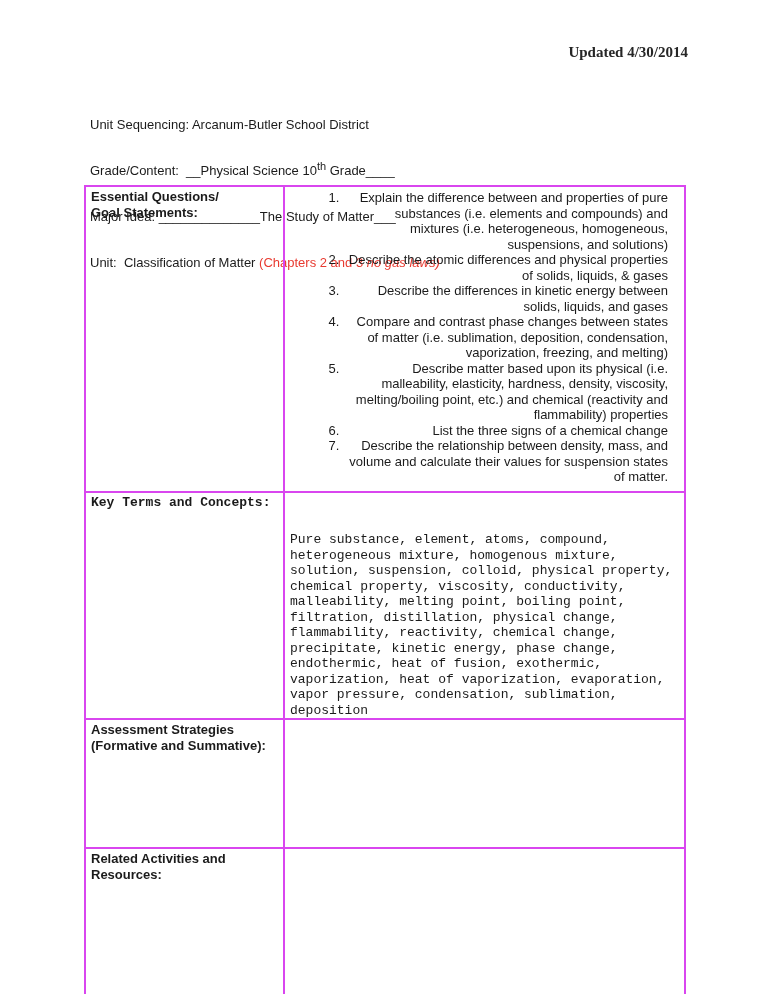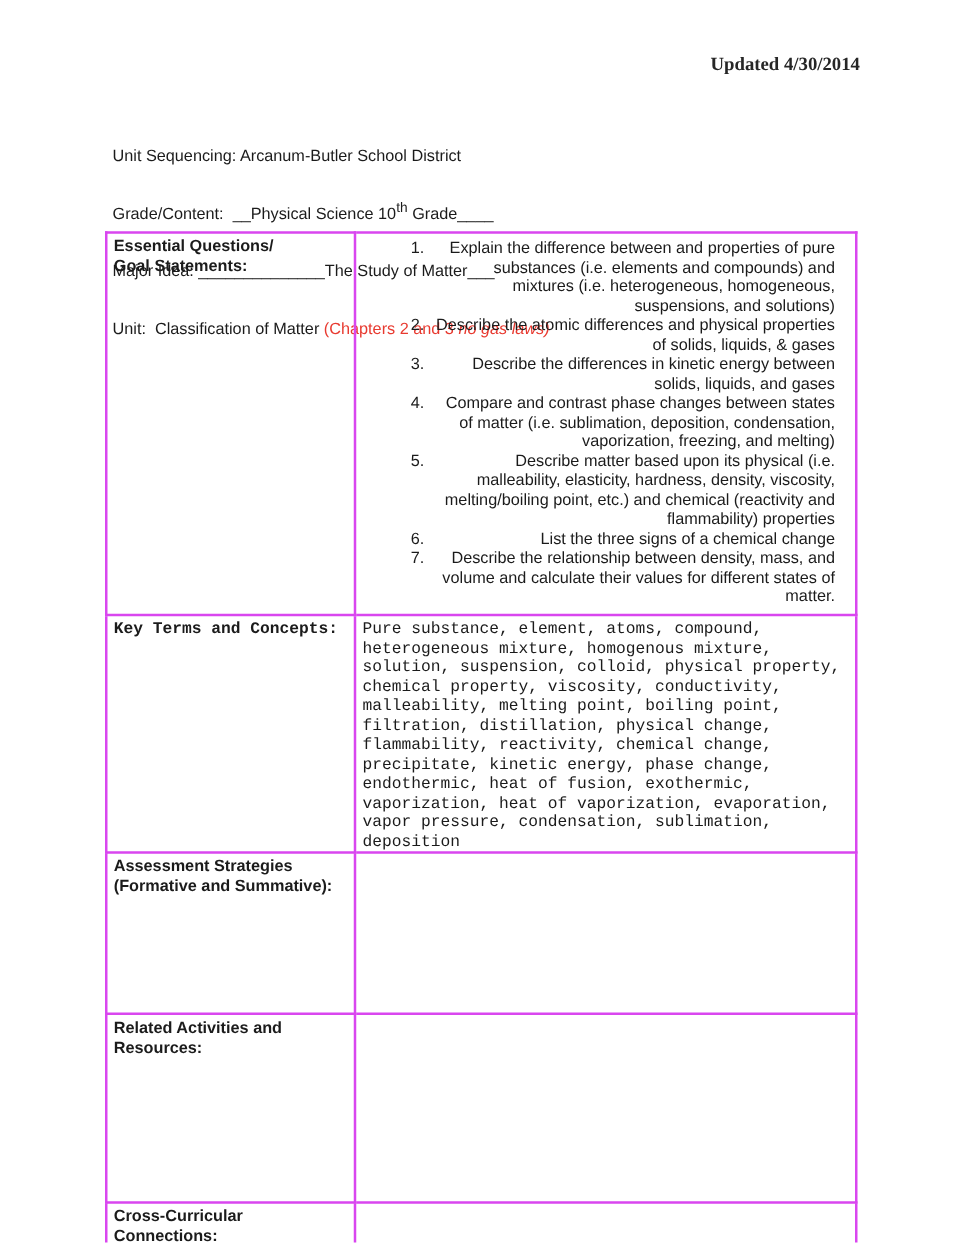--- a/index.html
+++ b/index.html
@@ -75,20 +75,21 @@
     padding: 3px 16px 0 58px;
     list-style-type: decimal;
     text-align: right;
   }
   ol.goals-list li {
     margin: 0;
     padding: 0 0 0 2px;
   }
   .terms-text {
     padding: 2px 5px 0 5px;
+    margin-top: 37px;
   }
 </style>
 </head>
 <body>
 
 <div class="page">
 
   <div class="updated-date">Updated 4/30/2014</div>
 
   <div class="doc-header">
@@ -109,21 +110,21 @@
 Goal Statements:</td>
         <td>
           <ol class="goals-list">
 
           <li>Explain the difference between and properties of pure substances (i.e. elements and compounds) and mixtures (i.e. heterogeneous, homogeneous, suspensions, and solutions)</li>
               <li>Describe the atomic differences and physical properties of solids, liquids, &amp; gases</li>
               <li>Describe the differences in kinetic energy between solids, liquids, and gases</li>
               <li>Compare and contrast phase changes between states of matter (i.e. sublimation, deposition, condensation, vaporization, freezing, and melting)</li>
               <li>Describe matter based upon its physical (i.e. malleability, elasticity, hardness, density, viscosity, melting/boiling point, etc.) and chemical (reactivity and flammability) properties</li>
               <li>List the three signs of a chemical change</li>
-              <li>Describe the relationship between density, mass, and volume and calculate their values for different states of matter.</li>
+              <li>Describe the relationship between density, mass, and volume and calculate their values for suspension states of matter.</li>
             </ol>
         </td>
       </tr>
       <tr class="r2">
         <td class="label-cell">Key Terms and Concepts:</td>
         <td>
           <div class="terms-text">Pure substance, element, atoms, compound, heterogeneous mixture, homogenous mixture, solution, suspension, colloid, physical property, chemical property, viscosity, conductivity, malleability, melting point, boiling point, filtration, distillation, physical change, flammability, reactivity, chemical change, precipitate, kinetic energy, phase change, endothermic, heat of fusion, exothermic, vaporization, heat of vaporization, evaporation, vapor pressure, condensation, sublimation, deposition</div>
         </td>
       </tr>
       <tr class="r3">

